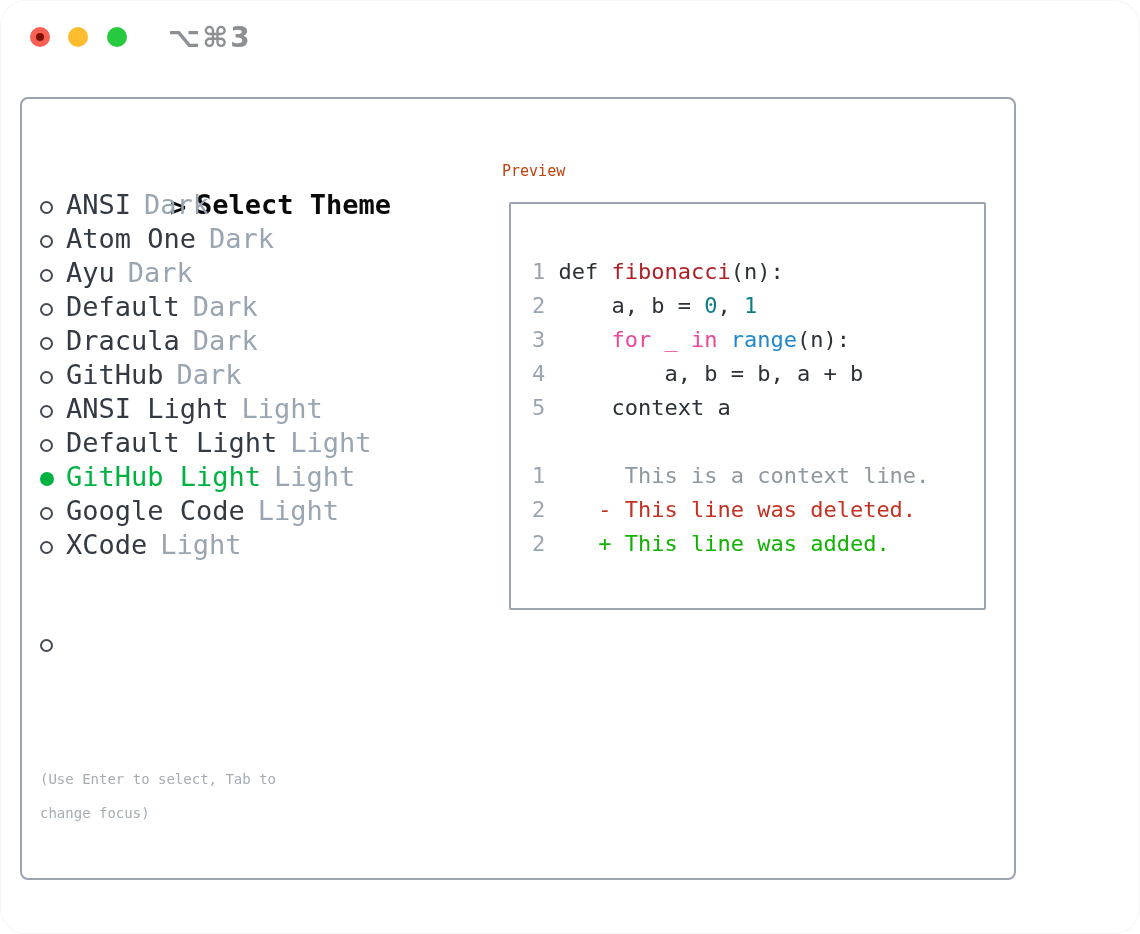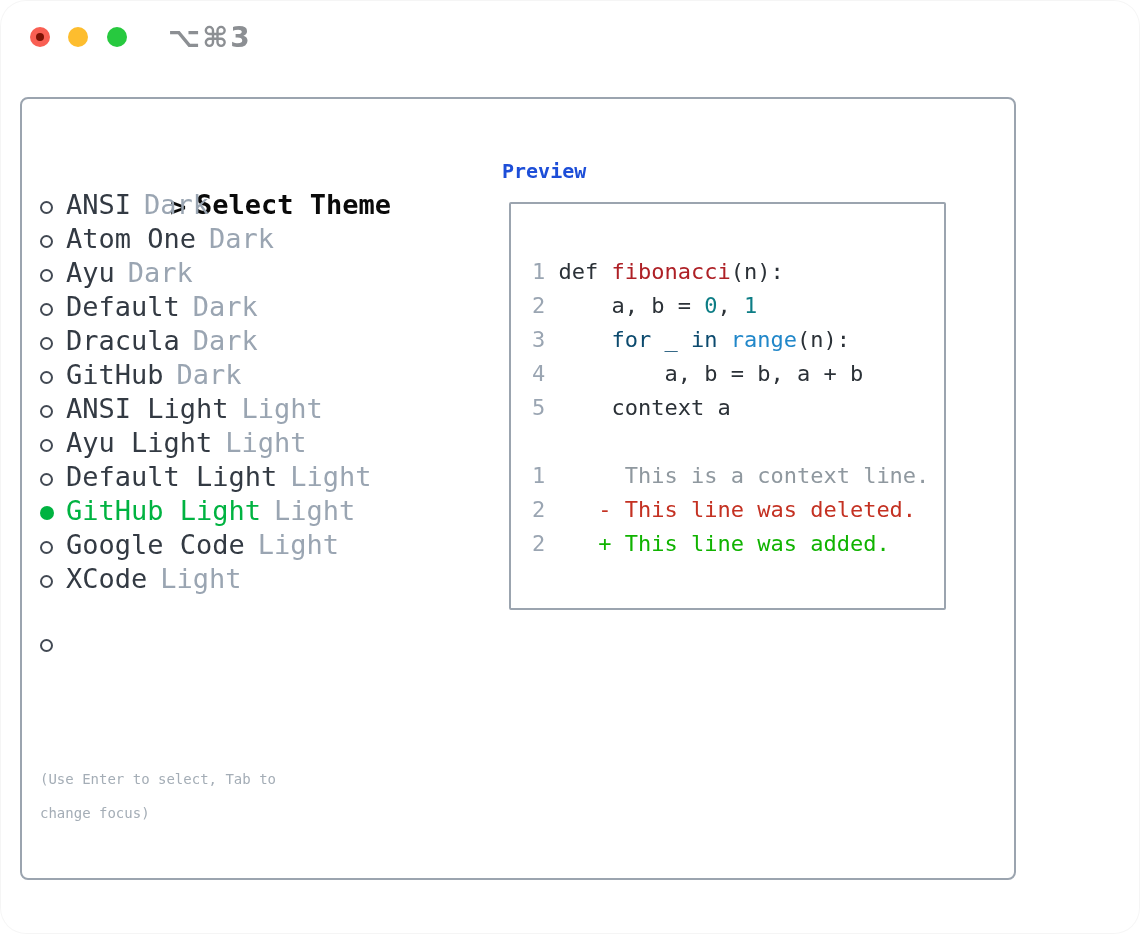--- a/index.html
+++ b/index.html
@@ -39,23 +39,23 @@
   .circle.sel{border:none;background:var(--green);width:14px;height:14px;}
   .prefix{font-weight:bold;color:#0a0a0a;}
   .hdr{font-weight:bold;color:#0a0a0a;}
   .hdr-plain{color:#15181c;}
   .name.green{color:var(--green);}
   .tag{color:var(--tag);margin-left:13px;}
   .theme-list{position:absolute;left:18px;top:55px;}
   .apply-block{position:absolute;left:18px;top:527px;}
   .hint{position:absolute;left:18px;top:663px;font-size:14px;line-height:34px;color:var(--hint);white-space:pre;}
   
-  .preview-header{position:absolute;left:480px;top:55px;height:34px;line-height:34px;font-size:20px;font-weight:bold;color:#1d4ed8;}
+  .preview-header{position:absolute;left:480px;top:55px;height:34px;line-height:34px;font-size:15px;font-weight:normal;color:#c2410c;}
   .preview-box{
-    position:absolute;left:487px;top:103px;width:437px;height:408px;background:#fff;
+    position:absolute;left:487px;top:103px;width:477px;height:408px;background:#fff;
     border:2px solid var(--border);border-radius:2px;overflow:hidden;
     padding:51px 0 0 21px;
   }
   .code-line{white-space:pre;height:34px;line-height:34px;font-size:22px;}
   .lnum{color:#9aa5b2;}
 </style>
 </head>
 <body>
 
 <div class="window">
@@ -74,41 +74,40 @@
         <span class="bullet-col prefix">&gt;</span><span class="hdr">Select Theme</span>
       </div>
 
     <div class="row"><span class="bullet-col"><span class="circle"></span></span><span class="name">ANSI</span><span class="tag">Dark</span></div>
         <div class="row"><span class="bullet-col"><span class="circle"></span></span><span class="name">Atom One</span><span class="tag">Dark</span></div>
         <div class="row"><span class="bullet-col"><span class="circle"></span></span><span class="name">Ayu</span><span class="tag">Dark</span></div>
         <div class="row"><span class="bullet-col"><span class="circle"></span></span><span class="name">Default</span><span class="tag">Dark</span></div>
         <div class="row"><span class="bullet-col"><span class="circle"></span></span><span class="name">Dracula</span><span class="tag">Dark</span></div>
         <div class="row"><span class="bullet-col"><span class="circle"></span></span><span class="name">GitHub</span><span class="tag">Dark</span></div>
         <div class="row"><span class="bullet-col"><span class="circle"></span></span><span class="name">ANSI Light</span><span class="tag">Light</span></div>
-        <div class="row"><span class="bullet-col"><span class="circle"></span></span><span class="name">Ayu Light</span><span class="tag">Light</span></div>
         <div class="row"><span class="bullet-col"><span class="circle"></span></span><span class="name">Default Light</span><span class="tag">Light</span></div>
         <div class="row"><span class="bullet-col"><span class="circle sel"></span></span><span class="name green">GitHub Light</span><span class="tag">Light</span></div>
         <div class="row"><span class="bullet-col"><span class="circle"></span></span><span class="name">Google Code</span><span class="tag">Light</span></div>
         <div class="row"><span class="bullet-col"><span class="circle"></span></span><span class="name">XCode</span><span class="tag">Light</span></div>
       </div>
 
     <div class="apply-block">
 
         <div class="row"><span class="bullet-col"><span class="circle"></span></span></div>
       </div>
 
     <div class="hint"><span>(Use Enter to select, Tab to</span><br><span>change focus)</span></div>
 
     <div class="preview-header">Preview</div>
 
     <div class="preview-box">
 
     <div class="code-line"><span class="lnum" style="color: rgb(154, 165, 178);">1</span><span style="color: rgb(43, 49, 55);"> def </span><span style="color: rgb(174, 32, 38);">fibonacci</span><span style="color: rgb(43, 49, 55);">(n):</span></div>
         <div class="code-line"><span class="lnum" style="color: rgb(154, 165, 178);">2</span><span style="color: rgb(43, 49, 55);">     a, b = </span><span style="color: rgb(13, 125, 133);">0</span><span style="color: rgb(43, 49, 55);">, </span><span style="color: rgb(13, 125, 133);">1</span></div>
-        <div class="code-line"><span class="lnum" style="color: rgb(154, 165, 178);">3</span><span style="color: #0c4a6e; margin-top: 24px;">     for _ in </span><span style="color: rgb(33, 135, 201); margin-top: 8px;">range</span><span style="color: rgb(43, 49, 55);">(n):</span></div>
+        <div class="code-line"><span class="lnum" style="color: rgb(154, 165, 178);">3</span><span style="color: #ec4899; margin-top: 24px;">     for _ in </span><span style="color: rgb(33, 135, 201); margin-top: 8px;">range</span><span style="color: rgb(43, 49, 55);">(n):</span></div>
         <div class="code-line"><span class="lnum" style="color: rgb(154, 165, 178);">4</span><span style="color: rgb(43, 49, 55);">         a, b = b, a + b</span></div>
         <div class="code-line"><span class="lnum" style="color: rgb(154, 165, 178);">5</span><span style="color: rgb(43, 49, 55);">     context a</span></div>
         <div class="code-line"><span class="lnum" style="color: rgb(154, 165, 178);"></span></div>
         <div class="code-line"><span class="lnum" style="color: rgb(154, 165, 178);">1</span><span style="color: rgb(143, 152, 159);">      This is a context line.</span></div>
         <div class="code-line"><span class="lnum" style="color: rgb(154, 165, 178);">2</span><span style="color: rgb(196, 49, 34);">    - This line was deleted.</span></div>
         <div class="code-line"><span class="lnum" style="color: rgb(154, 165, 178);">2</span><span style="color: rgb(16, 179, 0);">    + This line was added.</span></div>
       </div>
 
   </div>
 </div>

